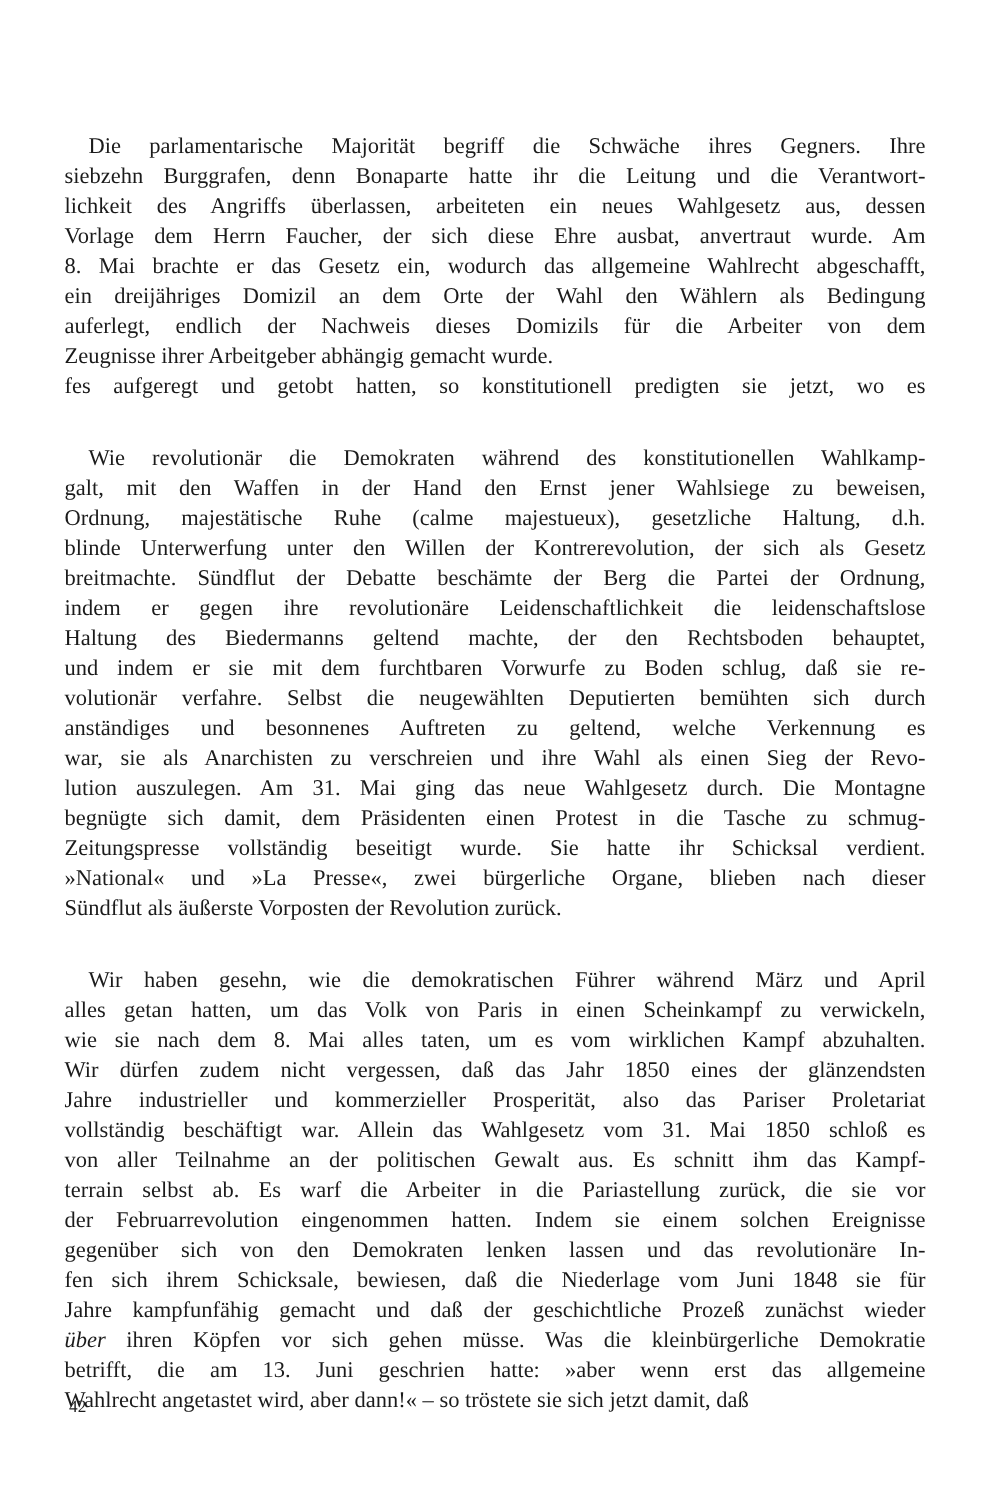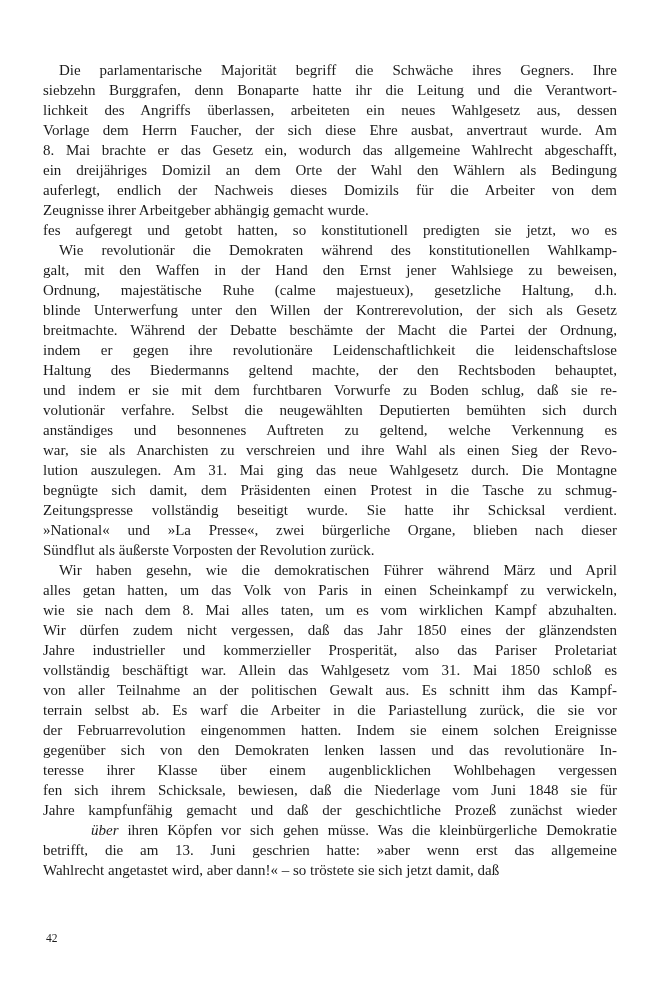--- a/index.html
+++ b/index.html
@@ -27,26 +27,26 @@
   .line {
     font-size: 15px;
     line-height: 20px;
     text-align: justify;
     text-align-last: justify;
     white-space: normal;
     color: #1b1b1b;
   }
   .line.indent {
     text-indent: 16px;
+    margin-top: 28px;
   }
   .line.last {
     text-align-last: left;
   }
   .line em {
-    margin-left: 48px;
   }
   .pagenum {
     position: absolute;
     left: 46px;
     top: 931px;
     font-size: 11.5px;
     line-height: 14px;
     color: #1b1b1b;
   }
 </style>
@@ -63,21 +63,21 @@
       <div class="line">ein dreijähriges Domizil an dem Orte der Wahl den Wählern als Bedingung</div>
       <div class="line">auferlegt, endlich der Nachweis dieses Domizils für die Arbeiter von dem</div>
       <div class="line last">Zeugnisse ihrer Arbeitgeber abhängig gemacht wurde.</div>
     </div>
     <div class="paragraph">
       <div class="line">fes aufgeregt und getobt hatten, so konstitutionell predigten sie jetzt, wo es</div>
       <div class="line indent">Wie revolutionär die Demokraten während des konstitutionellen Wahlkamp-</div>
       <div class="line">galt, mit den Waffen in der Hand den Ernst jener Wahlsiege zu beweisen,</div>
       <div class="line">Ordnung, majestätische Ruhe (calme majestueux), gesetzliche Haltung, d.h.</div>
       <div class="line">blinde Unterwerfung unter den Willen der Kontrerevolution, der sich als Gesetz</div>
-      <div class="line">breitmachte. Während der Debatte beschämte der Macht die Partei der Ordnung,</div>
+      <div class="line">breitmachte. Sündflut der Debatte beschämte der Berg die Partei der Ordnung,</div>
       <div class="line">indem er gegen ihre revolutionäre Leidenschaftlichkeit die leidenschaftslose</div>
       <div class="line">Haltung des Biedermanns geltend machte, der den Rechtsboden behauptet,</div>
       <div class="line">und indem er sie mit dem furchtbaren Vorwurfe zu Boden schlug, daß sie re-</div>
       <div class="line">volutionär verfahre. Selbst die neugewählten Deputierten bemühten sich durch</div>
       <div class="line">anständiges und besonnenes Auftreten zu geltend, welche Verkennung es</div>
       <div class="line">war, sie als Anarchisten zu verschreien und ihre Wahl als einen Sieg der Revo-</div>
       <div class="line">lution auszulegen. Am 31. Mai ging das neue Wahlgesetz durch. Die Montagne</div>
       <div class="line">begnügte sich damit, dem Präsidenten einen Protest in die Tasche zu schmug-</div>
       <div class="line">Zeitungspresse vollständig beseitigt wurde. Sie hatte ihr Schicksal verdient.</div>
       <div class="line">»National« und »La Presse«, zwei bürgerliche Organe, blieben nach dieser</div>
@@ -87,21 +87,20 @@
       <div class="line indent">Wir haben gesehn, wie die demokratischen Führer während März und April</div>
       <div class="line">alles getan hatten, um das Volk von Paris in einen Scheinkampf zu verwickeln,</div>
       <div class="line">wie sie nach dem 8. Mai alles taten, um es vom wirklichen Kampf abzuhalten.</div>
       <div class="line">Wir dürfen zudem nicht vergessen, daß das Jahr 1850 eines der glänzendsten</div>
       <div class="line">Jahre industrieller und kommerzieller Prosperität, also das Pariser Proletariat</div>
       <div class="line">vollständig beschäftigt war. Allein das Wahlgesetz vom 31. Mai 1850 schloß es</div>
       <div class="line">von aller Teilnahme an der politischen Gewalt aus. Es schnitt ihm das Kampf-</div>
       <div class="line">terrain selbst ab. Es warf die Arbeiter in die Pariastellung zurück, die sie vor</div>
       <div class="line">der Februarrevolution eingenommen hatten. Indem sie einem solchen Ereignisse</div>
       <div class="line">gegenüber sich von den Demokraten lenken lassen und das revolutionäre In-</div>
-      <div class="line">teresse ihrer Klasse über einem augenblicklichen Wohlbehagen vergessen</div>
       <div class="line">fen sich ihrem Schicksale, bewiesen, daß die Niederlage vom Juni 1848 sie für</div>
       <div class="line">Jahre kampfunfähig gemacht und daß der geschichtliche Prozeß zunächst wieder</div>
       <div class="line"><em>über</em> ihren Köpfen vor sich gehen müsse. Was die kleinbürgerliche Demokratie</div>
       <div class="line">betrifft, die am 13. Juni geschrien hatte: »aber wenn erst das allgemeine</div>
       <div class="line last">Wahlrecht angetastet wird, aber dann!« – so tröstete sie sich jetzt damit, daß</div>
     </div>
   </div>
 
 <div class="pagenum">42</div>
 

